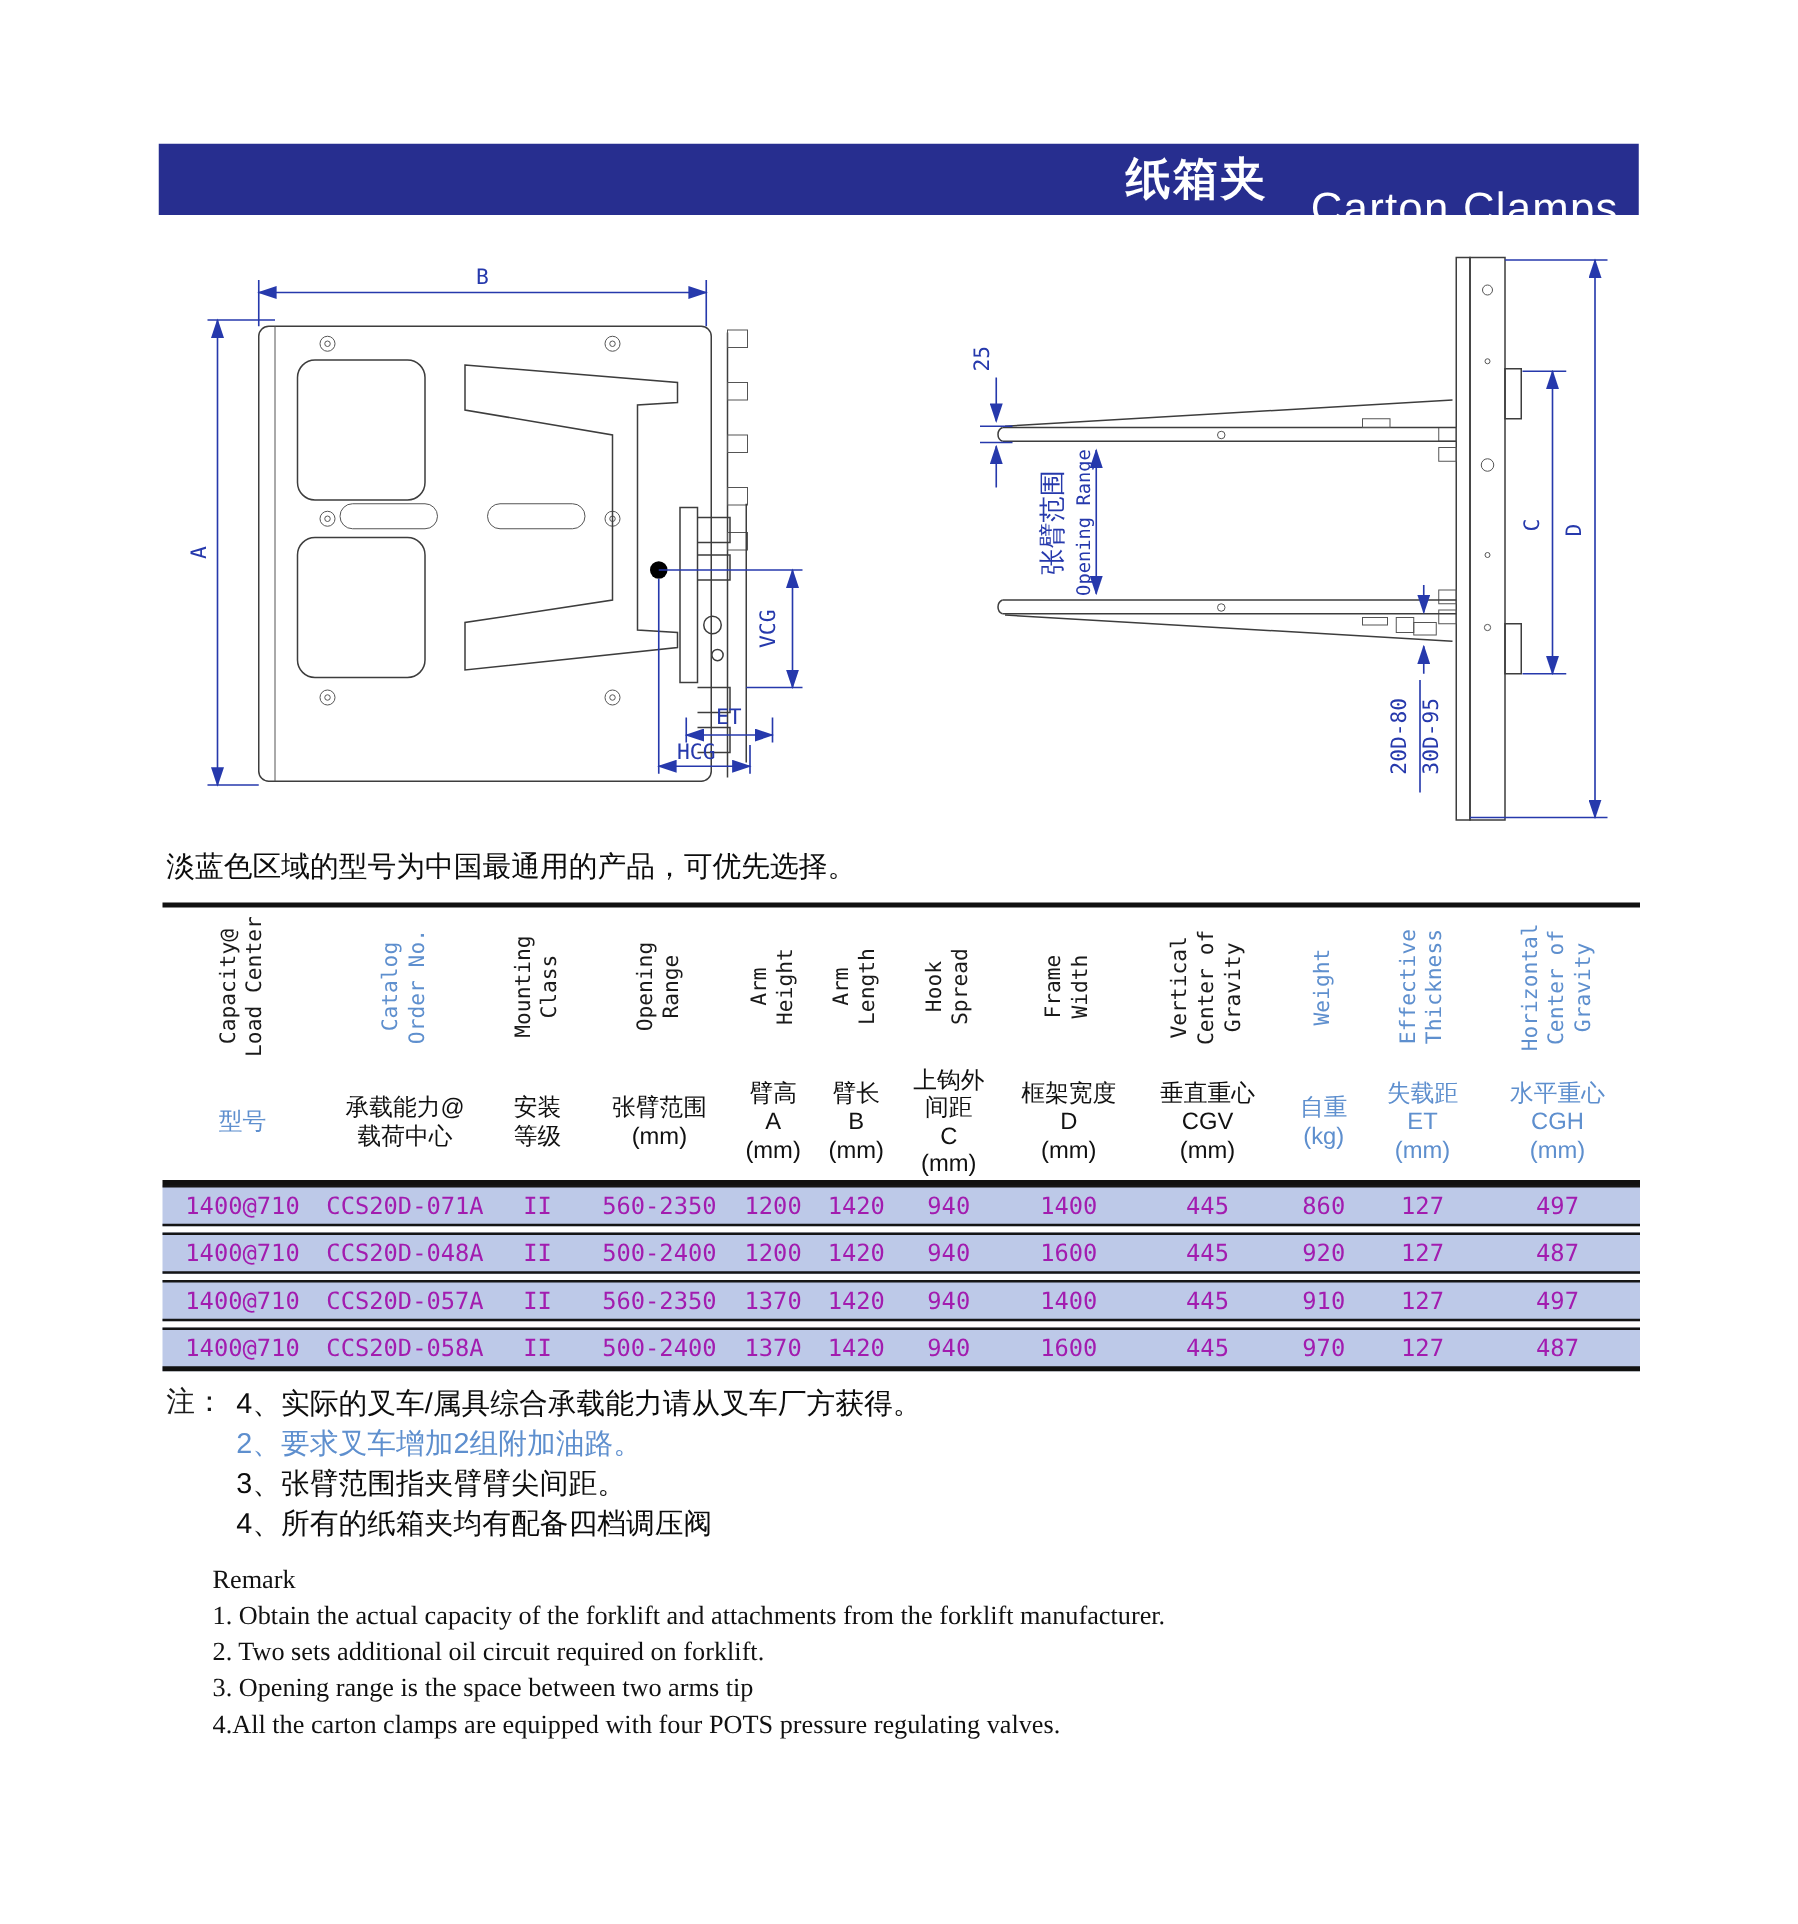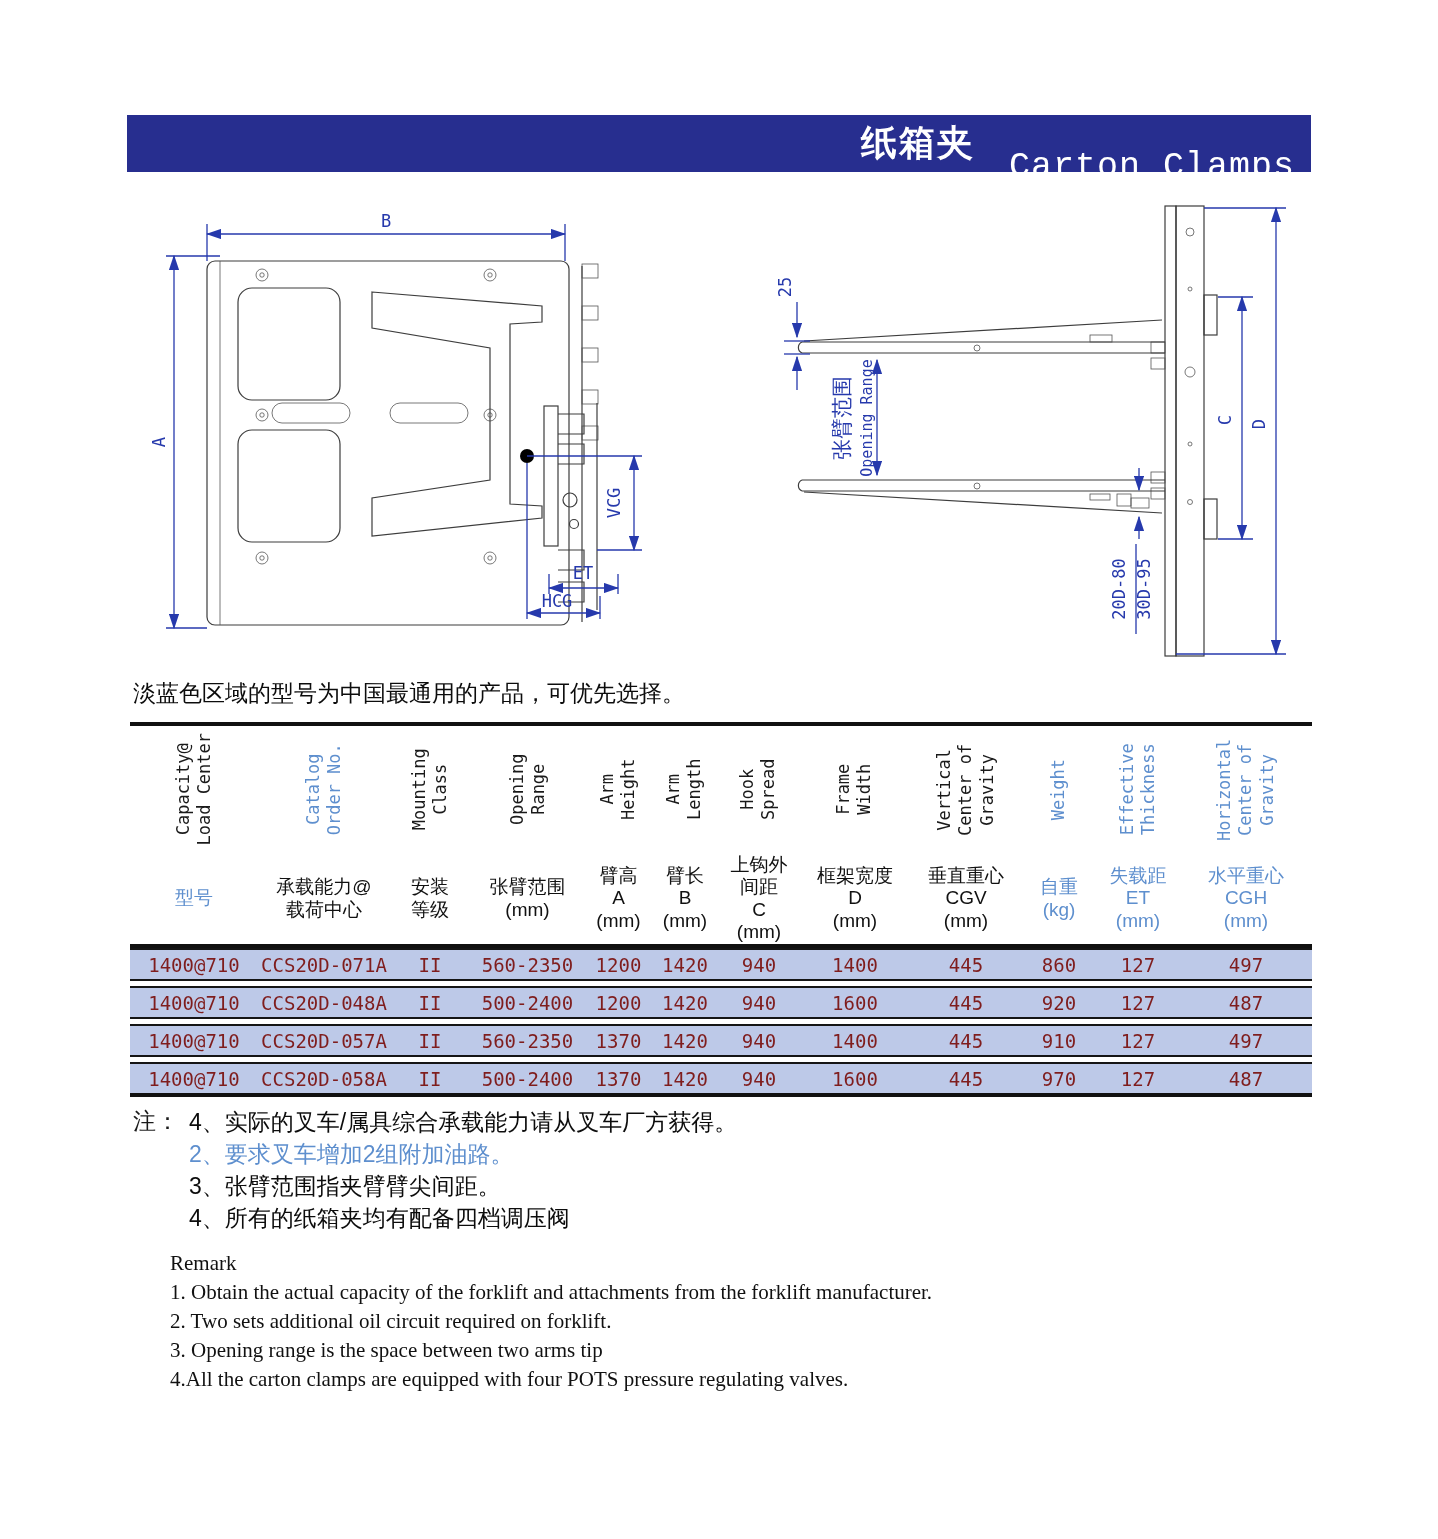--- a/index.html
+++ b/index.html
@@ -4,21 +4,21 @@
 <style>
   html,body{margin:0;padding:0;background:#ffffff;}
   .page{position:relative;width:1438px;height:1539px;background:#fff;overflow:hidden;
         font-family:"Liberation Sans",sans-serif;color:#1a1a1a;}
 
   
   .titlebar{position:absolute;left:127px;top:115px;width:1184px;height:57px;
             background:#272e8f;display:flex;align-items:center;justify-content:flex-end;
             padding-right:16px;box-sizing:border-box;}
   .titlebar .t-zh{color:#fff;font-size:36px;font-weight:bold;letter-spacing:2px;margin-right:34px;text-align:right;}
-  .titlebar .t-en{color:#fff;font-size:35px;font-family:Liberation Mono, monospace;letter-spacing:1px;margin-top:46px;}
+  .titlebar .t-en{color:#fff;font-size:35px;font-family:Liberation Sans, sans-serif;letter-spacing:1px;margin-top:46px;}
 
   
   .diagram{position:absolute;}
   .d-front{left:150px;top:198px;}
   .d-side{left:772px;top:192px;}
   svg text{font-family:"DejaVu Sans Mono",monospace;}
   .blk{stroke:#3d3d3d;fill:none;stroke-width:1.2;}
   .blk-thin{stroke:#555;fill:none;stroke-width:0.8;}
   .dim{stroke:#2639ac;fill:none;stroke-width:1.3;}
   .dimtxt{fill:#2639ac;font-size:17px;}
@@ -36,21 +36,21 @@
        font-family:"DejaVu Sans Mono",monospace;font-size:17px;line-height:1.25;color:#1a1a1a;}
   .thead-zh{height:91px;border-bottom:4px solid #111;}
   .thead-zh .cell{display:flex;align-items:center;justify-content:center;
        white-space:pre-line;text-align:center;font-size:19px;line-height:1.18;color:#111;}
   .blue{color:#5e8fce !important;}
   .blue .rot,.cell.blue{color:#5e8fce;}
   .trow{height:29px;background:#bdc9e8;border-bottom:2px solid #151515;margin-bottom:5px;}
   .trow:not(:first-child){border-top:2px solid #151515;}
   .trow:last-child{border-bottom:4px solid #111;margin-bottom:0;}
   .trow .cell{display:flex;align-items:center;justify-content:center;
-       font-family:"DejaVu Sans Mono",monospace;font-size:19px;color:#7f1d1d;}
+       font-family:"DejaVu Sans Mono",monospace;font-size:19px;color:#a21caf;}
 
   
   .notes{position:absolute;left:133px;top:1106px;display:flex;font-size:23px;}
   .notes .nlabel{flex:0 0 auto;margin-right:10px;}
   .notes .nitems div{line-height:32px;color:#0c0c0c;}
   .notes .nitems div.blue{color:#5b87cc;}
 
   
   .remark{position:absolute;left:170px;top:1248px;font-family:Liberation Serif, serif;
           font-size:21px;color:#111;}

